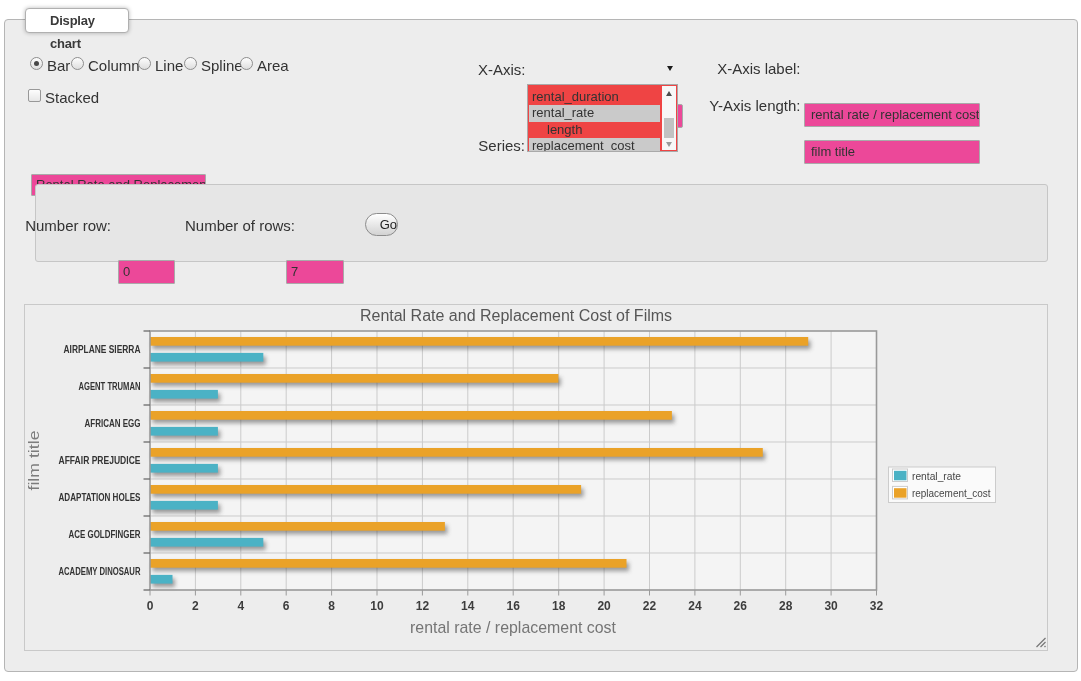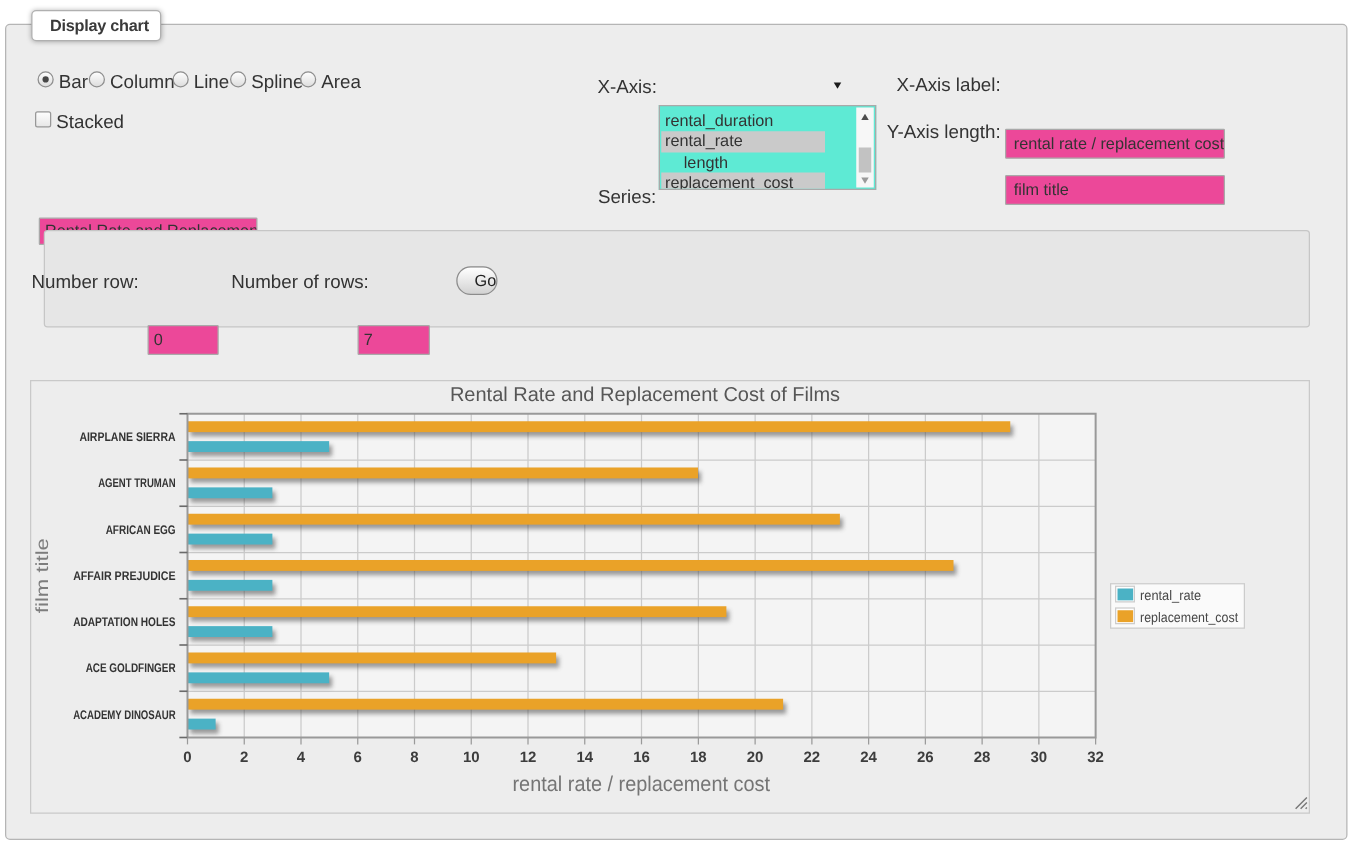--- a/index.html
+++ b/index.html
@@ -11,21 +11,21 @@
 .radio { position:absolute; width:13px; height:13px; border:1px solid #8e8e8e; border-radius:50%;
          background:linear-gradient(#fdfdfd,#dedede); }
 .radio.on::after { content:""; position:absolute; left:3px; top:3px; width:5px; height:5px;
          border-radius:50%; background:#474747; }
 </style></head>
 <body>
 <div class="page">
 
   <div class="abs" style="left:4px;top:19px;width:1074px;height:653px;border:1px solid #b5b5b5;border-radius:4px;background:#ededed"></div>
 
-  <div class="abs" style="left:25px;top:8px;width:104px;height:25px;background:#fff;border:1px solid #b0b0b0;border-radius:4px;box-shadow:0 0 4px rgba(0,0,0,0.28);font-size:13px;font-weight:bold;color:#3a3a3a;line-height:23px;padding-left:14px;letter-spacing:-0.2px">Display chart</div>
+  <div class="abs" style="left:25px;top:8px;width:104px;height:25px;background:#fff;border:1px solid #b0b0b0;border-radius:4px;box-shadow:0 0 4px rgba(0,0,0,0.28);font-size:13px;font-weight:bold;color:#3a3a3a;line-height:23px;padding-left:24px;letter-spacing:-0.2px">Display chart</div>
 
   <div class="radio on" style="left:30px;top:57px"></div>
     <span class="lbl" style="left:47px;top:57px">Bar</span>
   <div class="radio" style="left:71px;top:57px"></div>
     <span class="lbl" style="left:88px;top:57px">Column</span>
   <div class="radio" style="left:138px;top:57px"></div>
     <span class="lbl" style="left:155px;top:57px">Line</span>
   <div class="radio" style="left:184px;top:57px"></div>
     <span class="lbl" style="left:201px;top:57px">Spline</span>
   <div class="radio" style="left:240px;top:57px"></div>
@@ -33,22 +33,22 @@
 
   <div class="abs" style="left:28px;top:89px;width:13px;height:13px;border:1px solid #989898;border-radius:2px;background:linear-gradient(#fdfdfd,#e7e7e7)"></div>
   <span class="lbl" style="left:45px;top:89px">Stacked</span>
 
   <div class="inp" style="left:31px;top:126px;width:175px;height:22px;line-height:20px">Rental Rate and Replacement Cost of Films</div>
 
   <span class="lbl" style="right:555.5px;top:61px">X-Axis:</span>
   <div class="inp" style="left:528px;top:56px;width:155px;height:24px;line-height:22px;padding-left:7px;border-radius:2px">title</div>
   <div class="abs" style="left:667px;top:65.5px;width:0;height:0;border-left:3.8px solid transparent;border-right:3.8px solid transparent;border-top:5.5px solid #1c1c1c"></div>
 
-  <span class="lbl" style="right:556px;top:149px">Series:</span>
-  <div class="abs" style="left:527px;top:84px;width:174px;height:68px;background:#5eead4;border:1px solid #a9a9a9;overflow:hidden">
+  <span class="lbl" style="right:556px;top:137px">Series:</span>
+  <div class="abs" style="left:527px;top:84px;width:151px;height:68px;background:#ef4444;border:1px solid #a9a9a9;overflow:hidden">
     <div class="abs" style="left:1px;top:4px;width:131px;height:16.3px;font-size:13px;color:#333;padding-left:3px;line-height:16px">rental_duration</div>
     <div class="abs" style="left:1px;top:20.3px;width:131px;height:16.3px;font-size:13px;color:#333;padding-left:3px;line-height:16px;background:#cacaca">rental_rate</div>
     <div class="abs" style="left:1px;top:36.6px;width:131px;height:16.3px;font-size:13px;color:#333;padding-left:18px;line-height:16px">length</div>
     <div class="abs" style="left:1px;top:52.9px;width:131px;height:16.3px;font-size:13px;color:#333;padding-left:3px;line-height:16px;background:#cacaca">replacement_cost</div>
 
     <div class="abs" style="right:1px;top:1px;width:14px;height:64px;background:#f7f7f7">
       <div class="abs" style="left:3.5px;top:5px;width:0;height:0;border-left:3.5px solid transparent;border-right:3.5px solid transparent;border-bottom:5px solid #4d4d4d"></div>
       <div class="abs" style="left:2px;top:32px;width:10px;height:20px;background:#c2c2c2"></div>
       <div class="abs" style="left:3.5px;bottom:3px;width:0;height:0;border-left:3.5px solid transparent;border-right:3.5px solid transparent;border-top:5px solid #9a9a9a"></div>
     </div>

